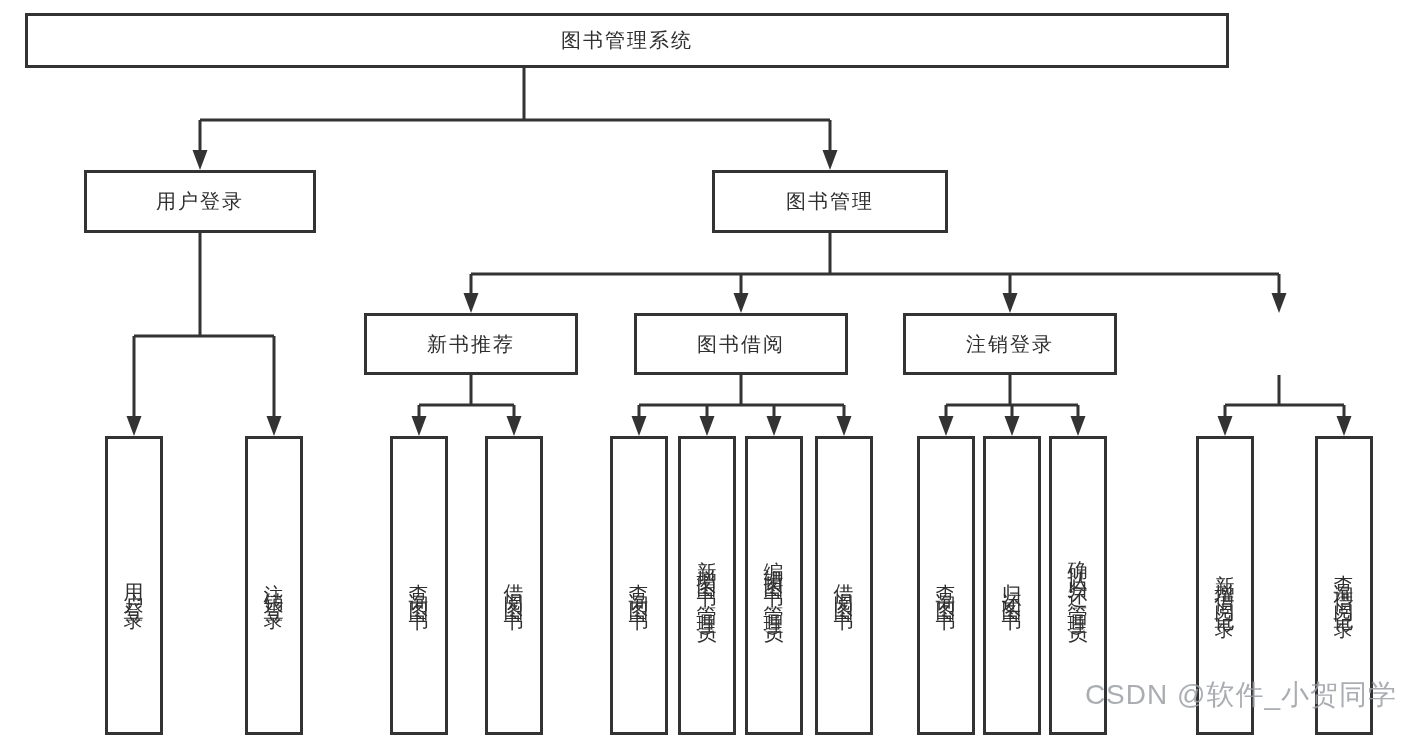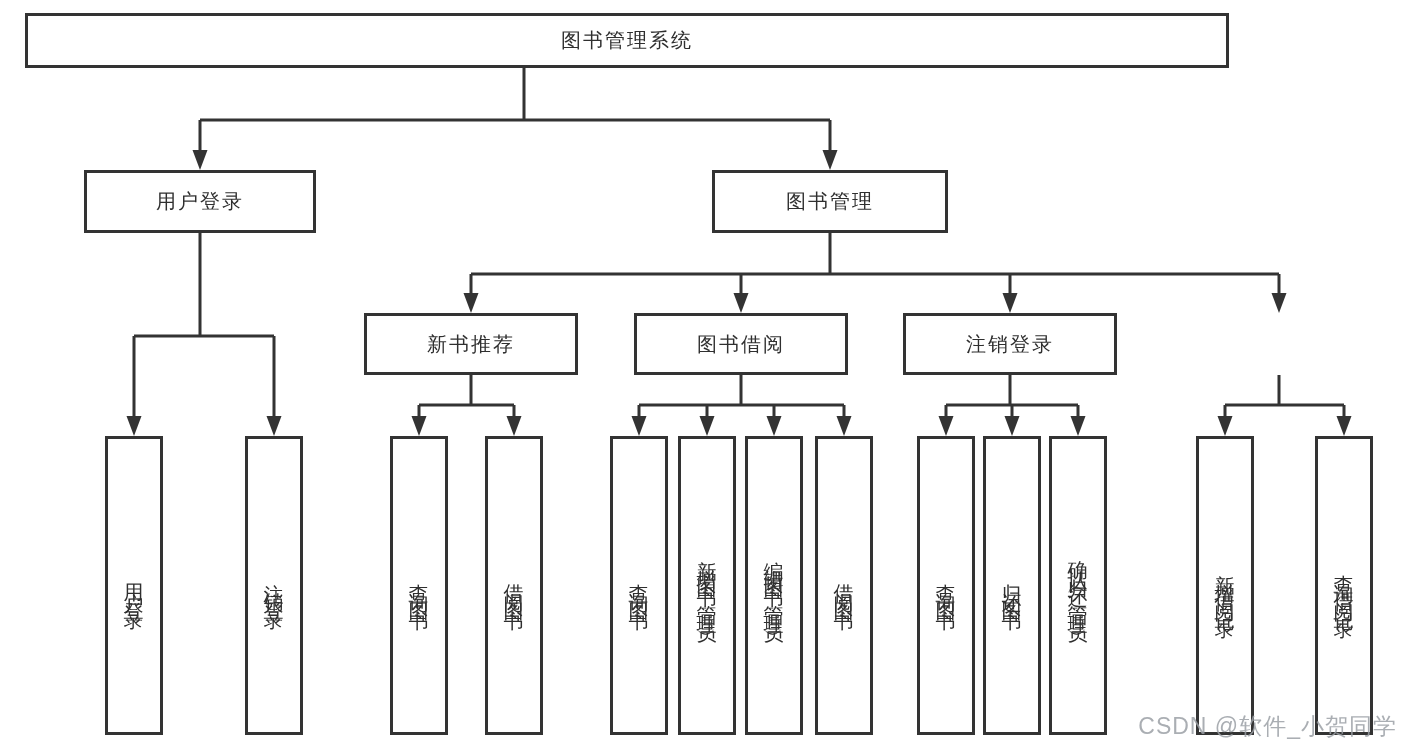--- a/index.html
+++ b/index.html
@@ -57,22 +57,22 @@
   .lf-a0 { left: 105px; }  .lf-a1 { left: 245px; }
   .lf-b0 { left: 390px; }  .lf-b1 { left: 485px; }
   .lf-c0 { left: 610px; }  .lf-c1 { left: 678px; }
   .lf-c2 { left: 745px; }  .lf-c3 { left: 815px; }
   .lf-d0 { left: 917px; }  .lf-d1 { left: 983px; }  .lf-d2 { left: 1049px; }
   .lf-e0 { left: 1196px; } .lf-e1 { left: 1315px; }
 
   .watermark {
     position: absolute;
     right: 8px;
-    top: 711px;
-    font-size: 23px;
+    top: 676px;
+    font-size: 28px;
     color: rgba(155, 160, 166, 0.85);
     letter-spacing: 1px;
     z-index: 5;
     white-space: nowrap;
   }
 </style>
 </head>
 <body>
 
 <div class="stage">

